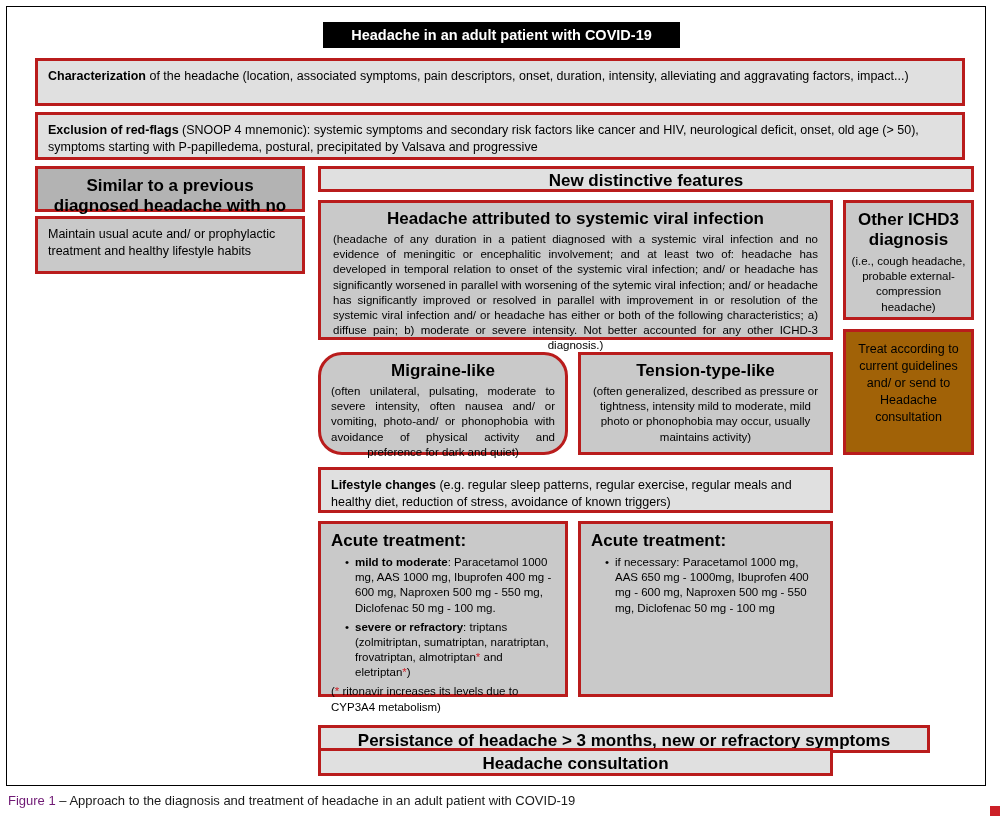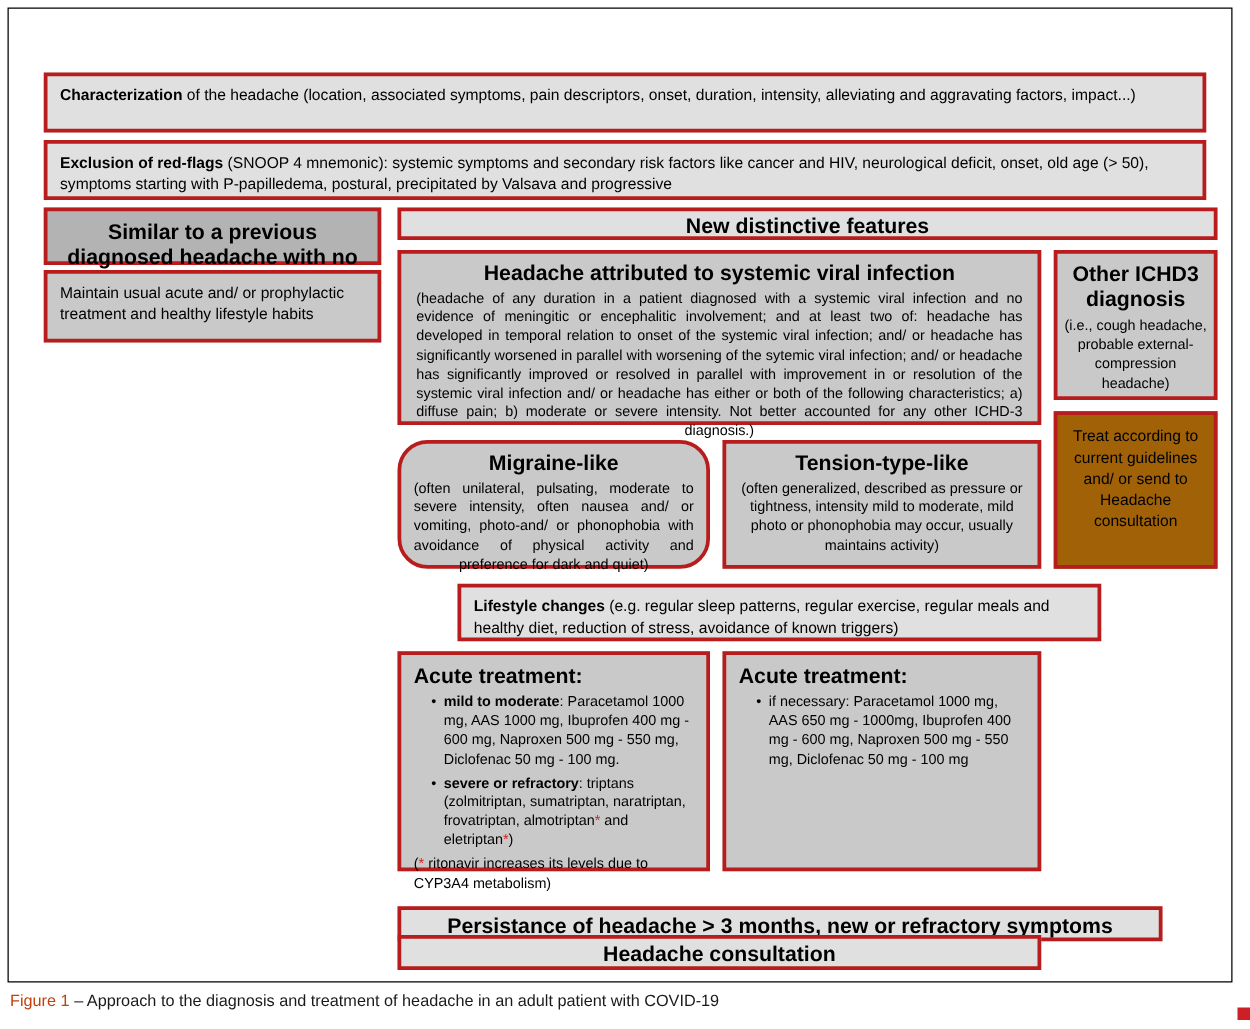--- a/index.html
+++ b/index.html
@@ -76,37 +76,40 @@
     top: 0;
   }
   .star { color: #d2232a; }
   .caption {
     position: absolute;
     left: 8px;
     top: 793px;
     font-size: 13px;
     color: #1a1a1a;
   }
-  .caption .cap-lbl { color: #c2410c; }
+  .caption .cap-lbl { color: #701a75; }
   .rightmark {
     position: absolute;
     right: 0px;
     top: 806px;
     width: 10px;
     height: 10px;
     background: #cc2027;
   }
 </style>
 </head>
 <body>
 
 <div id="page">
 
   <div class="frame"></div>
 
+  <div class="title-bar" style="left:323px; top:22px; width:357px; height:26px;">
+    <span>Headache in an adult patient with COVID-19</span>
+  </div>
 
   <div class="box gray-light pad med" style="left:35px; top:58px; width:930px; height:48px;">
     <span class="bold">Characterization</span><span> of the headache (location, associated symptoms, pain descriptors, onset, duration, intensity, alleviating and aggravating factors, impact...)</span>
   </div>
 
   <div class="box gray-light pad med" style="left:35px; top:112px; width:930px; height:48px;">
     <span class="bold">Exclusion of red-flags</span><span> (SNOOP 4 mnemonic): systemic symptoms and secondary risk factors like cancer and HIV, neurological deficit, onset, old age (&gt; 50), symptoms starting with P-papilledema, postural, precipitated by Valsava and progressive</span>
   </div>
 
   <div class="box gray-dark pad big hdr" style="left:35px; top:166px; width:270px; height:46px;">
@@ -129,21 +132,21 @@
   <div class="box gray-mid" style="left:318px; top:352px; width:250px; height:103px; padding:6px 10px;border-radius:24px;">
     <div class="hdr big" style="margin-bottom:3px;">Migraine-like</div>
     <div class="small justify">(often unilateral, pulsating, moderate to severe intensity, often nausea and/ or vomiting, photo-and/ or phonophobia with avoidance of physical activity and preference for dark and quiet)</div>
   </div>
 
   <div class="box gray-mid" style="left:578px; top:352px; width:255px; height:103px; padding:6px 10px;">
     <div class="hdr big" style="margin-bottom:3px;">Tension-type-like</div>
     <div class="small ctr">(often generalized, described as pressure or tightness, intensity mild to moderate, mild photo or phonophobia may occur, usually maintains activity)</div>
   </div>
 
-  <div class="box gray-light pad med" style="left:318px; top:467px; width:515px; height:46px;margin-left:48px;">
+  <div class="box gray-light pad med" style="left:318px; top:467px; width:515px; height:46px;">
     <span class="bold">Lifestyle changes</span><span> (e.g. regular sleep patterns, regular exercise, regular meals and healthy diet, reduction of stress, avoidance of known triggers)</span>
   </div>
 
   <div class="box gray-mid" style="left:318px; top:521px; width:250px; height:176px; padding:7px 10px;">
     <div class="bold big">Acute treatment:</div>
     <ul class="tight small">
       <li><span class="bold">mild to moderate</span><span>: Paracetamol 1000 mg, AAS 1000 mg, Ibuprofen 400 mg - 600 mg, Naproxen 500 mg - 550 mg, Diclofenac 50 mg - 100 mg.</span></li>
       <li><span class="bold">severe or refractory</span><span>: triptans (zolmitriptan, sumatriptan, naratriptan, frovatriptan, almotriptan<span class="star">*</span> and eletriptan<span class="star">*</span>)</span></li>
     </ul>
     <div class="small" style="margin-top:2px;">(<span class="star">*</span> ritonavir increases its levels due to CYP3A4 metabolism)</div>

